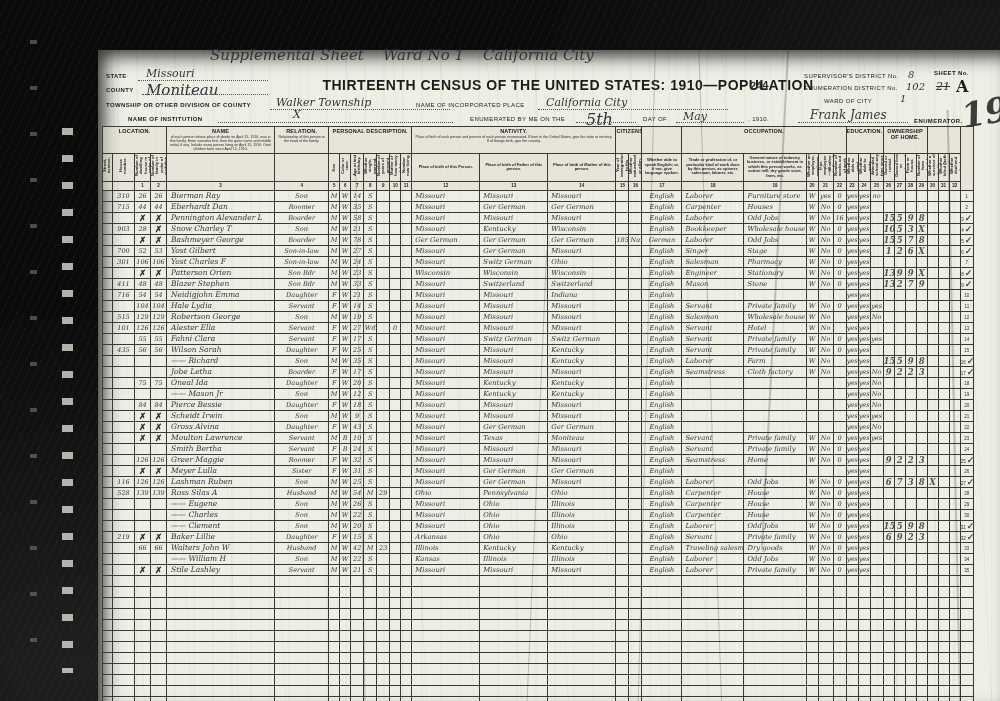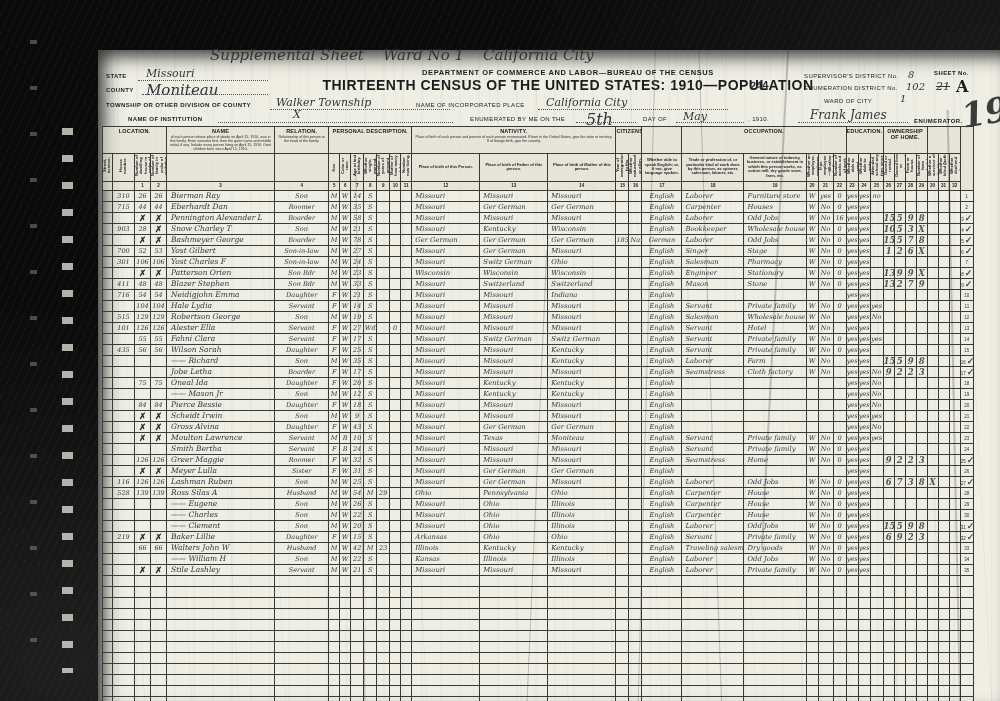--- a/index.html
+++ b/index.html
@@ -79,21 +79,20 @@
   <div class="sprockets2"></div>
 
   <div class="sheet">
 
     <div class="p hw hw-big" style="left:112px;top:-4px;">
       <span>Supplemental Sheet</span>&nbsp;&nbsp;&nbsp;
       <span>Ward No 1</span>&nbsp;&nbsp;&nbsp;
       <span>California City</span>
     </div>
 
-    <div class="p dept" style="left:260px;top:18px;width:420px;text-align:center;">DEPARTMENT OF COMMERCE AND LABOR—BUREAU OF THE CENSUS</div>
     <div class="p title" style="left:190px;top:27px;width:560px;text-align:center;">THIRTEENTH CENSUS OF THE UNITED STATES: 1910—POPULATION</div>
     <div class="p stamp" style="left:652px;top:29px;">244</div>
 
     <div class="p lab" style="left:8px;top:23px;">STATE</div>
     <div class="p hw" style="left:48px;top:17px;font-size:11px;">Missouri</div>
     <div class="p dots" style="left:40px;top:30px;width:130px;"></div>
 
     <div class="p lab" style="left:8px;top:37px;">COUNTY</div>
     <div class="p hw" style="left:48px;top:31px;font-size:15px;">Moniteau</div>
     <div class="p dots" style="left:44px;top:44px;width:126px;"></div>

